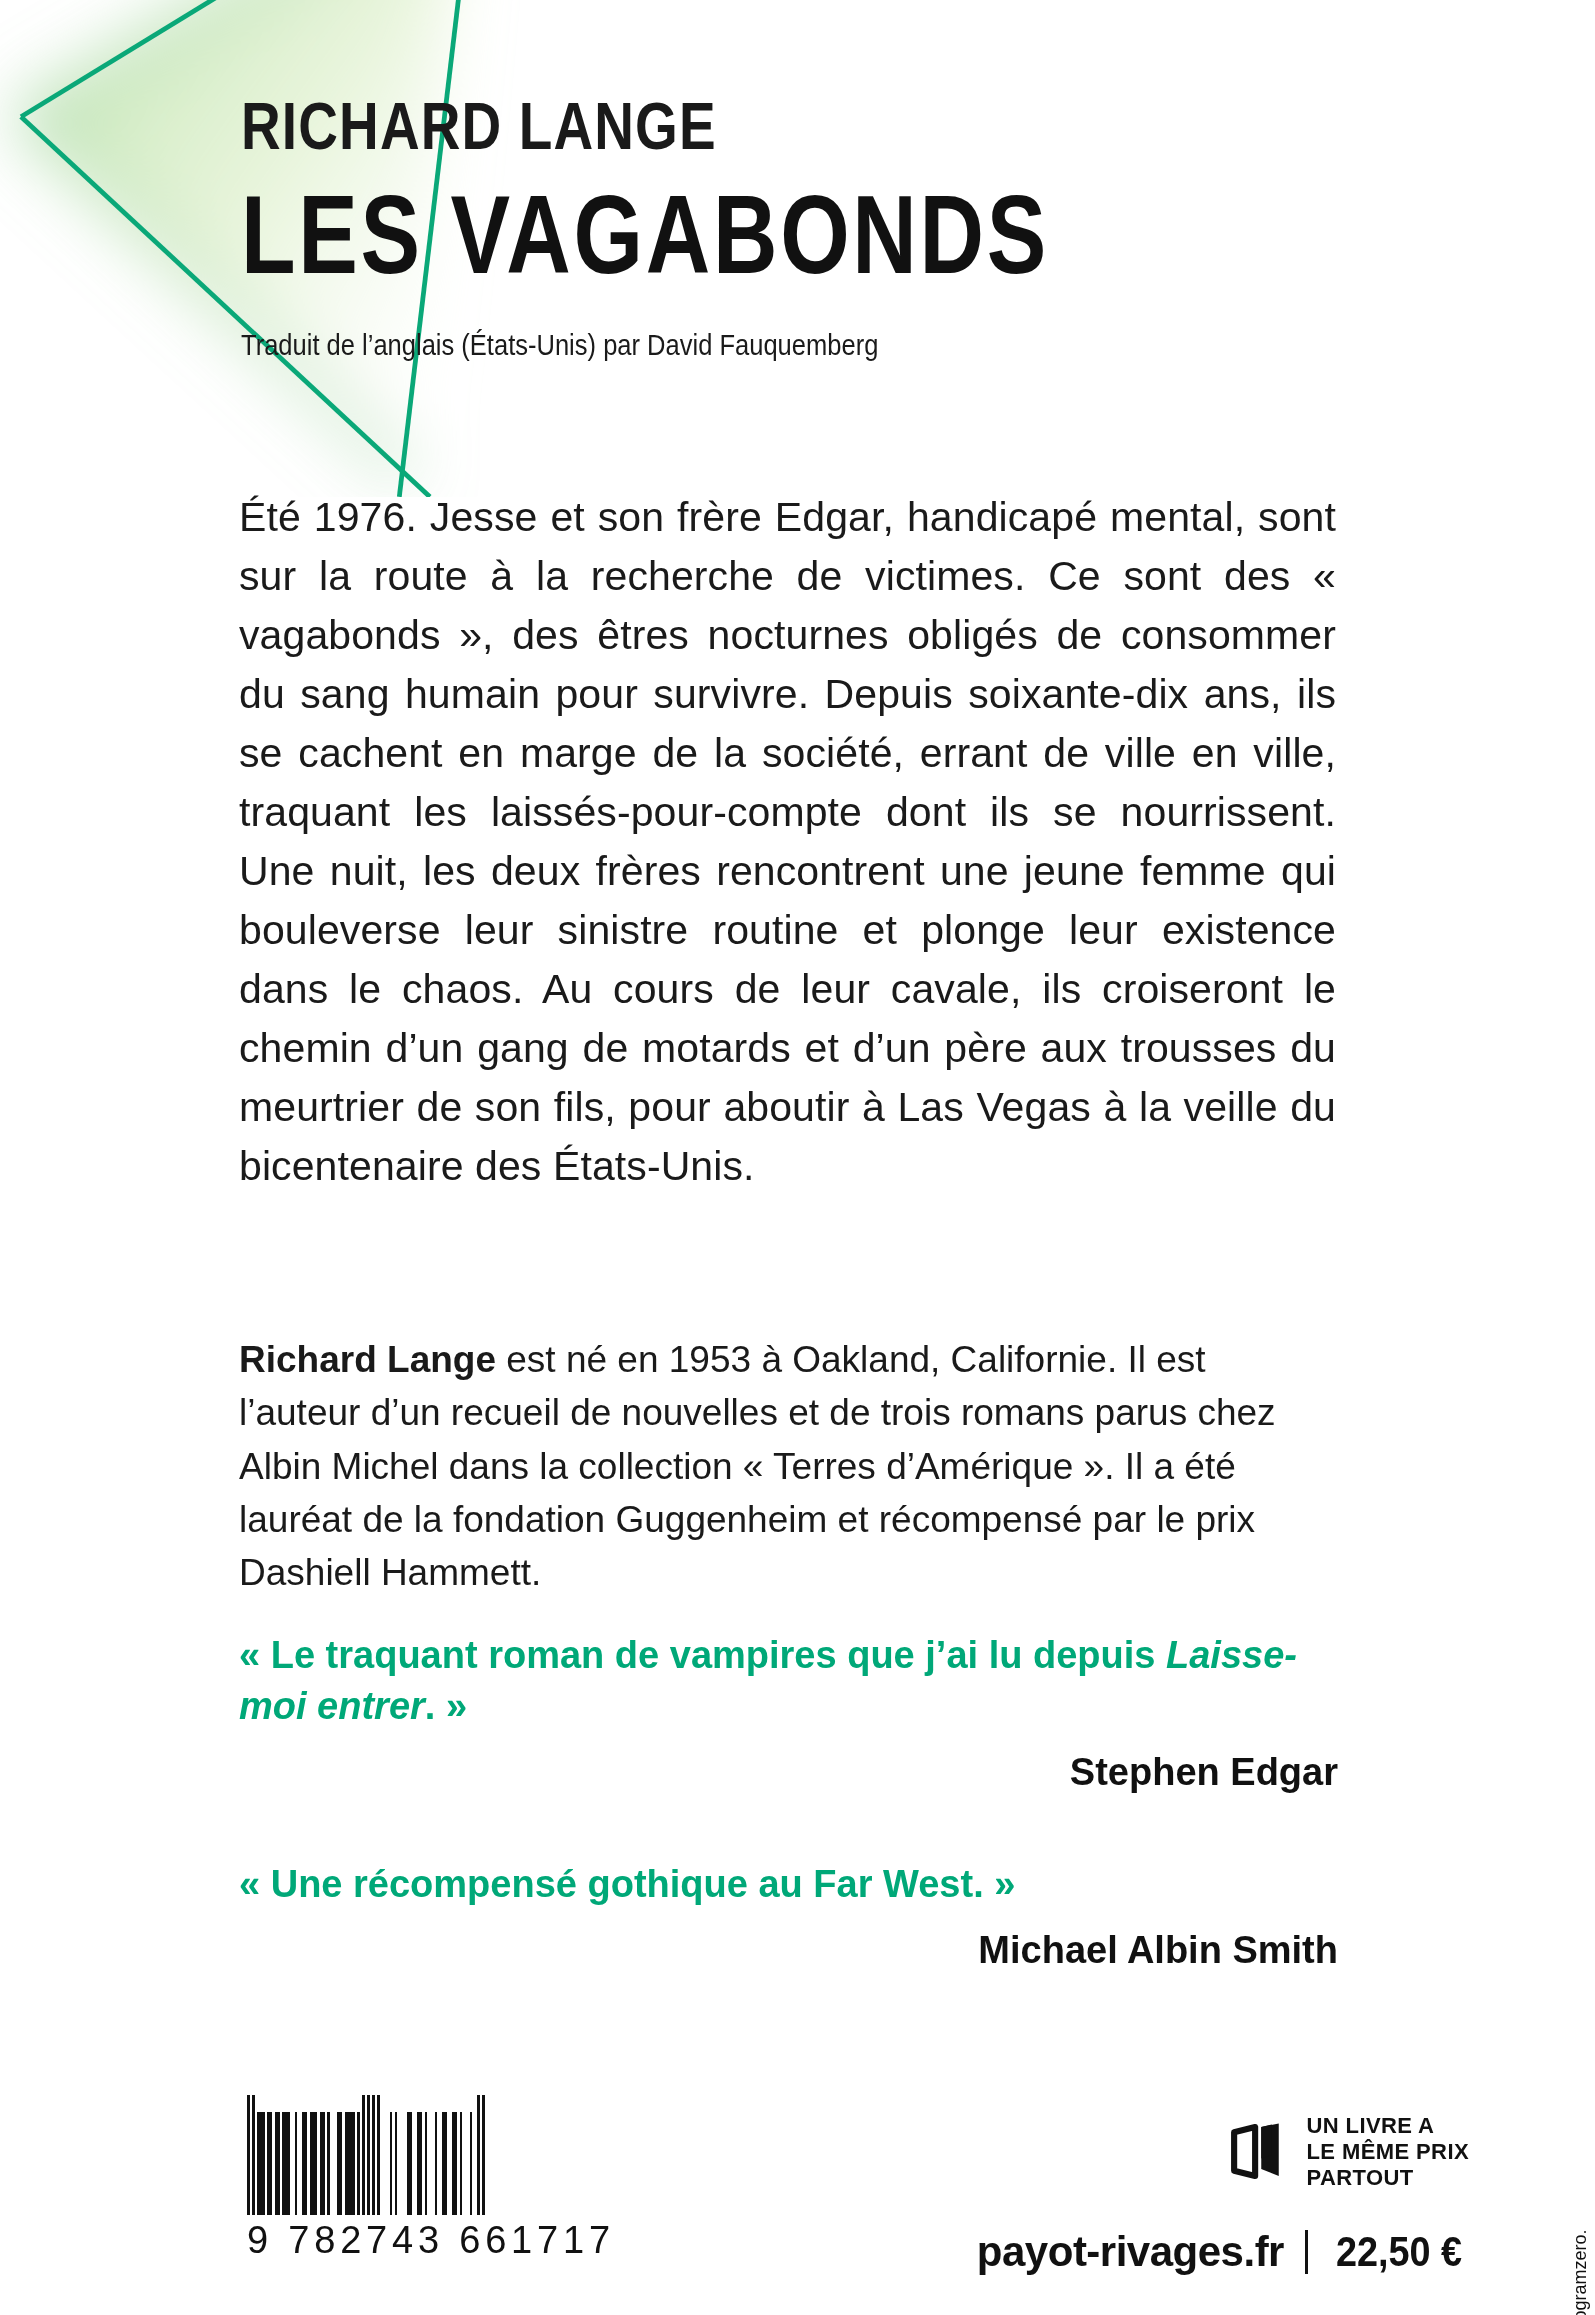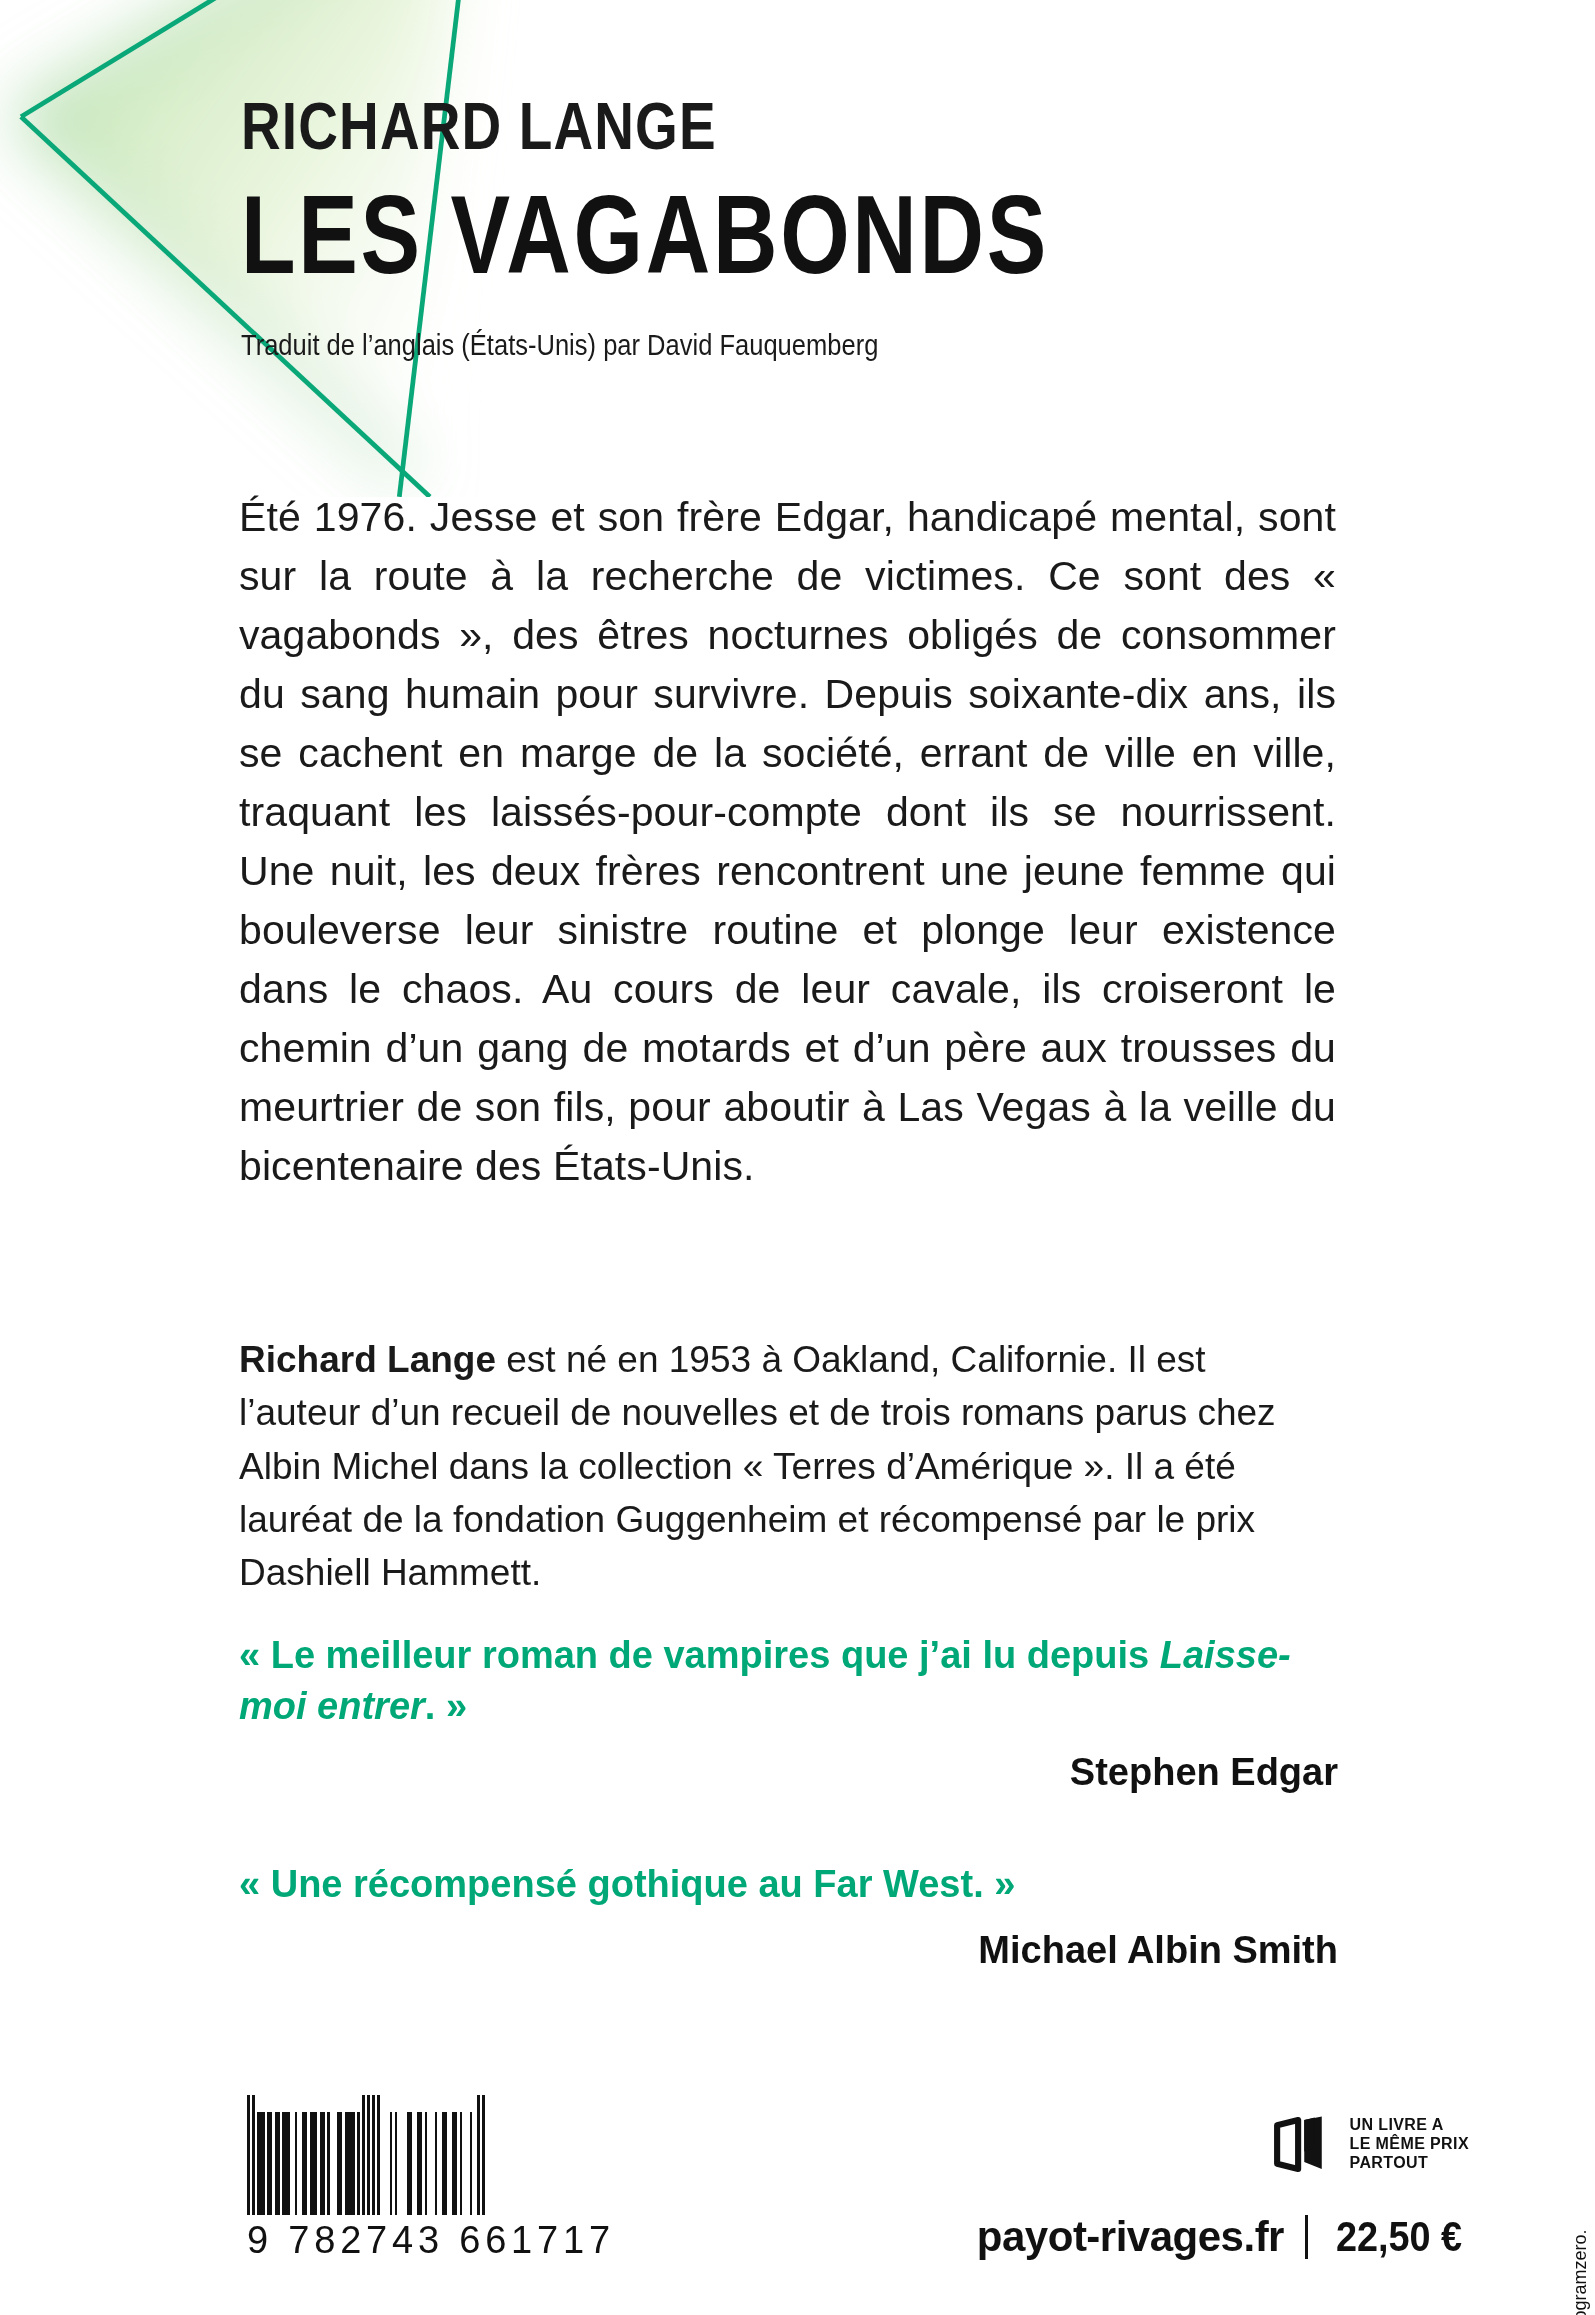--- a/index.html
+++ b/index.html
@@ -156,21 +156,21 @@
     display: flex;
     align-items: center;
     justify-content: flex-end;
     gap: 15.3px;
   }
   #same-price-icon { width: 63px; height: 63px; flex: 0 0 auto; }
   #same-price-icon svg { display: block; width: 100%; height: 100%; }
   #same-price-text {
     font-family: "Liberation Sans", sans-serif;
     font-weight: 700;
-    font-size: 16px;
+    font-size: 22px;
     line-height: 1.18;
     letter-spacing: 0.4px;
     color: #111111;
     text-align: left;
     white-space: pre-line;
   }
   #imprint-row {
     display: flex;
     align-items: center;
     justify-content: flex-end;
@@ -249,21 +249,21 @@
   </div>
 
   <div class="synopsis">Été 1976. Jesse et son frère Edgar, handicapé mental, sont sur la route à la recherche de victimes. Ce sont des « vagabonds », des êtres nocturnes obligés de consommer du sang humain pour survivre. Depuis soixante-dix ans, ils se cachent en marge de la société, errant de ville en ville, traquant les laissés-pour-compte dont ils se nourrissent. Une nuit, les deux frères rencontrent une jeune femme qui bouleverse leur sinistre routine et plonge leur existence dans le chaos. Au cours de leur cavale, ils croiseront le chemin d’un gang de motards et d’un père aux trousses du meurtrier de son fils, pour aboutir à Las Vegas à la veille du  bicentenaire des États-Unis.</div>
 
   <div class="bio">
     <b>Richard Lange</b><span> est né en 1953 à Oakland, Californie. Il est l’auteur d’un recueil de nouvelles et de trois romans parus chez Albin Michel dans la collection « Terres d’Amérique ». Il a été lauréat de la fondation Guggenheim et récompensé par le prix Dashiell Hammett.</span>
   </div>
 
   <div class="blurb-block" id="blurb-1">
     <div class="blurb-quote">
-      <span>« Le meilleur roman de vampires que j’ai lu depuis </span><em>Laisse-moi entrer</em><span>. »</span>
+      <span>« Le traquant roman de vampires que j’ai lu depuis </span><em>Laisse-moi entrer</em><span>. »</span>
     </div>
     <div class="blurb-source">Stephen Edgar</div>
   </div>
 
   <div class="blurb-block" id="blurb-2">
     <div class="blurb-quote">
       <span>« Une récompensé gothique au Far West. »</span>
     </div>
     <div class="blurb-source">Michael Albin Smith</div>
   </div>

